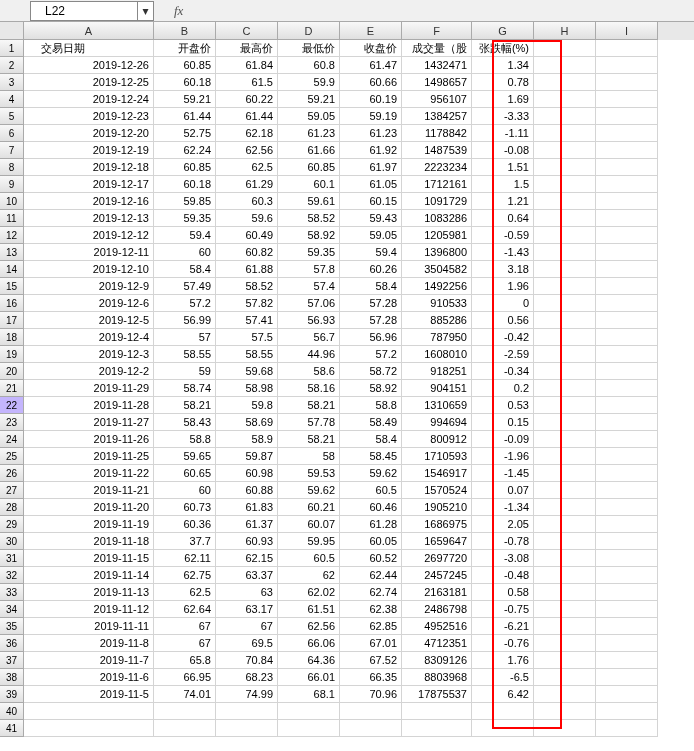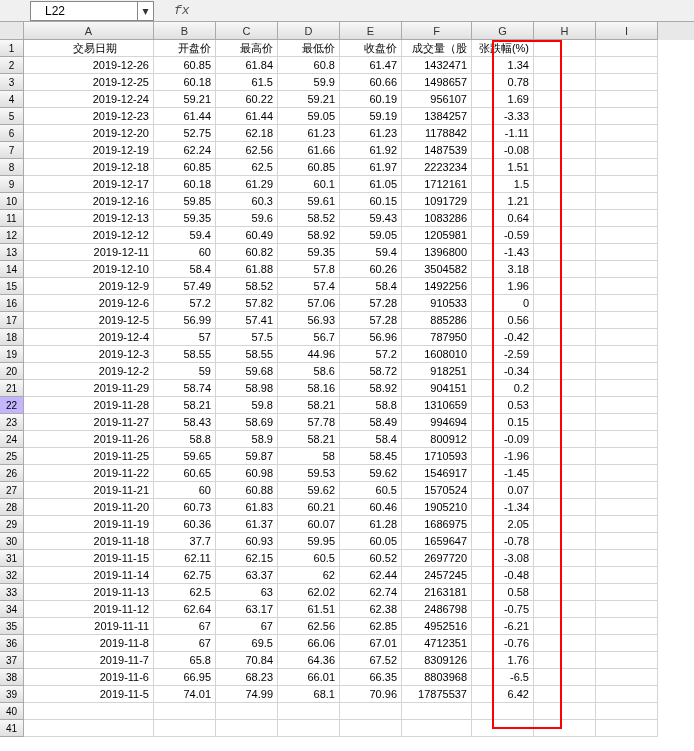--- a/index.html
+++ b/index.html
@@ -2,40 +2,40 @@
 <html><head>
   <meta charset="utf-8">
   <style>
     * { box-sizing: border-box; margin: 0; padding: 0; }
     body { font-family: "Microsoft YaHei", Arial, sans-serif; font-size: 11px; background: #fff; width: 694px; height: 751px; overflow: hidden; }
     
     .namebox-row { display: flex; align-items: center; height: 22px; border-bottom: 1px solid #a9a9a9; background: #f0f0f0; }
     .namebox { width: 124px; height: 20px; background: #fff; border: 1px solid #888; display: flex; align-items: center; padding-left: 14px; font-size: 12px; margin-left: 30px; position: relative; }
     .namebox-dd { position: absolute; right: 0; top: 0; width: 16px; height: 18px; border-left: 1px solid #888; display:flex; align-items:center; justify-content:center; color:#333; }
     .fx-area { display: flex; align-items: center; margin-left: 20px; }
-    .fx-icon { font-style: italic; font-family: Liberation Mono, monospace; font-size: 13px; color: #555; margin-right: 24px; }
+    .fx-icon { font-style: italic; font-family: Liberation Serif, serif; font-size: 13px; color: #555; margin-right: 24px; }
     .fx-input { width: 400px; height: 18px; border: none; background: transparent; }
     
     .grid { display: flex; flex-direction: column; }
     .col-headers { display: flex; background: #e8e8e8; }
     .corner { width: 24px; height: 18px; border-right: 1px solid #aaa; border-bottom: 1px solid #aaa; background: #e8e8e8; }
     .col-h { height: 18px; text-align: center; border-right: 1px solid #aaa; border-bottom: 1px solid #aaa; line-height: 18px; color: #333; background: linear-gradient(#f8f8f8,#e0e0e0); }
     .col-h.wA { width: 130px; }
     .col-h.w { width: 62px; }
     .col-h.wF { width: 70px; }
     .col-h.wG { width: 62px; }
     .col-h.wH { width: 62px; }
     .col-h.wI { width: 62px; }
     
     .grid-body { position: relative; }
     .row { display: flex; height: 17px; }
     .row-h { width: 24px; text-align: center; border-right: 1px solid #aaa; border-bottom: 1px solid #aaa; line-height: 17px; background: linear-gradient(#f8f8f8,#e0e0e0); font-size: 10px; }
     .row-h.active { background: #c4b5fd; }
     .cell { border-right: 1px solid #d4d4d4; border-bottom: 1px solid #d4d4d4; line-height: 17px; padding-right: 4px; text-align: right; overflow: hidden; white-space: nowrap; font-size: 11px; }
-    .cell.left { text-align: center; padding-left: 17px; }
+    .cell.left { text-align: left; padding-left: 17px; }
     .cell.wA { width: 130px; }
     .cell.w { width: 62px; }
     .cell.wF { width: 70px; }
     .cell.wG { width: 62px; }
     .cell.wH { width: 62px; }
     .cell.wI { width: 62px; }
     
     .red-box { position: absolute; left: 492px; top: 0px; width: 70px; height: 689px; border: 2px solid red; pointer-events: none; }
   </style>
 </head>

